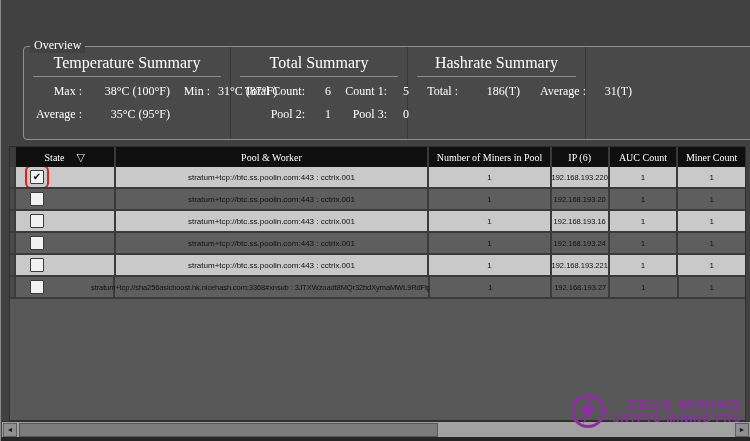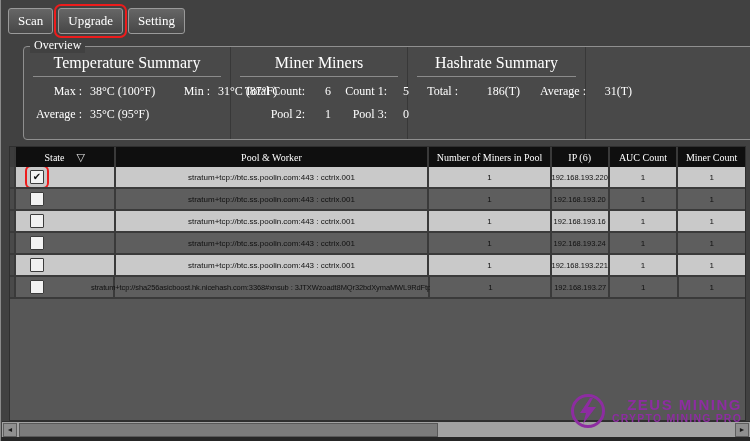--- a/index.html
+++ b/index.html
@@ -23,21 +23,21 @@
   .panel.temp{width:207px;}
   .panel.miner{width:177px;}
   .panel.hash{width:178px;}
   .panel-title{text-align:center;font-size:16px;}
   .panel-underline{height:0;border-bottom:1px solid rgba(220,220,220,.45);margin:4px 9px 7px;}
   .pgrid{display:grid;row-gap:8px;font-size:12px;}
   .temp .pgrid{grid-template-columns:58px 88px 40px auto;}
   .miner .pgrid{grid-template-columns:74px 26px 56px 22px;padding-right:6px;}
   .hash .pgrid{grid-template-columns:50px 62px 66px 46px;}
   .plabel{text-align:right;white-space:nowrap;}
-  .pval{text-align:left;padding-left:8px;white-space:nowrap;}
+  .pval{text-align:right;padding-left:8px;white-space:nowrap;}
   .pval.r{text-align:right;padding-left:0;}
 
   
   .tablewrap{position:absolute;left:8px;top:146px;width:737px;height:275px;
              background:#575757;border:1px solid #2f2f2f;box-sizing:border-box;overflow:hidden;}
   .thead,.tr{display:flex;}
   .th,.td{box-sizing:border-box;border-right:2px solid #3a3a3a;overflow:hidden;
           display:flex;align-items:center;justify-content:center;white-space:nowrap;}
   .c0{width:6px;}  .c1{width:100px;} .c2{width:315px;} .c3{width:123px;}
   .c4{width:58px;} .c5{width:69px;}  .c6{width:67px;border-right:none;}
@@ -76,45 +76,40 @@
              box-sizing:border-box;display:flex;align-items:center;justify-content:center;}
   .wm-text{display:flex;flex-direction:column;line-height:1.1;text-align:right;}
   .wm-line1{font-size:15px;font-weight:bold;letter-spacing:1.5px;}
   .wm-line2{font-size:10.5px;font-weight:bold;letter-spacing:1.2px;}
 </style>
 </head>
 <body>
 
 <div class="app">
 
-  <div class="tabbar">
-      <button class="tab">Scan</button>
-      <button class="tab annot" style="outline-color: rgb(237, 28, 28);">Upgrade</button>
-      <button class="tab">Setting</button>
-    </div>
 
   <div class="groupbox">
     <span class="gb-label">Overview</span>
     <div class="panels">
 
       <div class="panel temp">
         <div class="panel-title">Temperature Summary</div>
         <div class="panel-underline"></div>
         <div class="pgrid">
           <span class="plabel">Max :</span>
           <span class="pval">38°C (100°F)</span>
           <span class="plabel">Min :</span>
           <span class="pval">31°C (87°F)</span>
           <span class="plabel">Average :</span>
           <span class="pval">35°C (95°F)</span>
         </div>
       </div>
 
       <div class="panel miner">
-        <div class="panel-title">Miner Miners</div>
+        <div class="panel-title">Total Summary</div>
         <div class="panel-underline"></div>
         <div class="pgrid">
           <span class="plabel">Total Count:</span>
           <span class="pval r">6</span>
           <span class="plabel">Count 1:</span>
           <span class="pval r">5</span>
           <span class="plabel">Pool 2:</span>
           <span class="pval r">1</span>
           <span class="plabel">Pool 3:</span>
           <span class="pval r">0</span>

